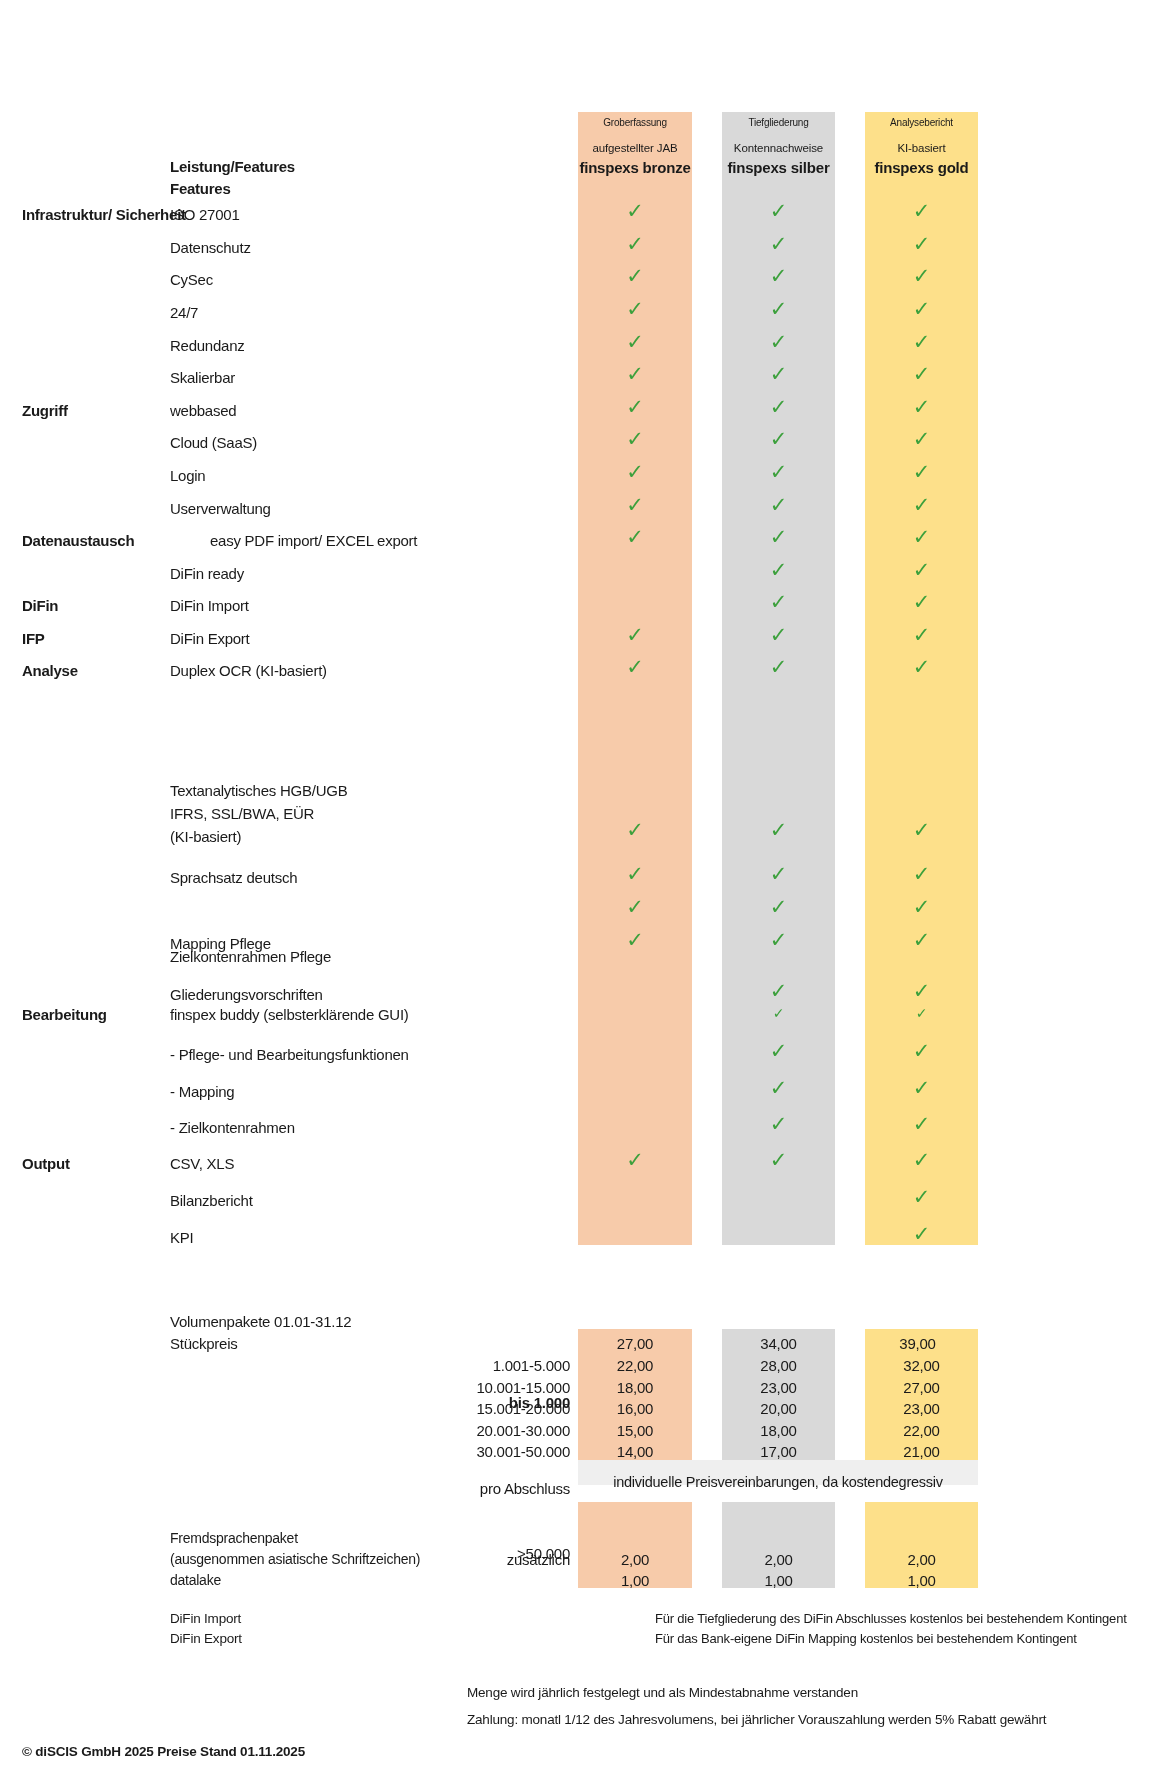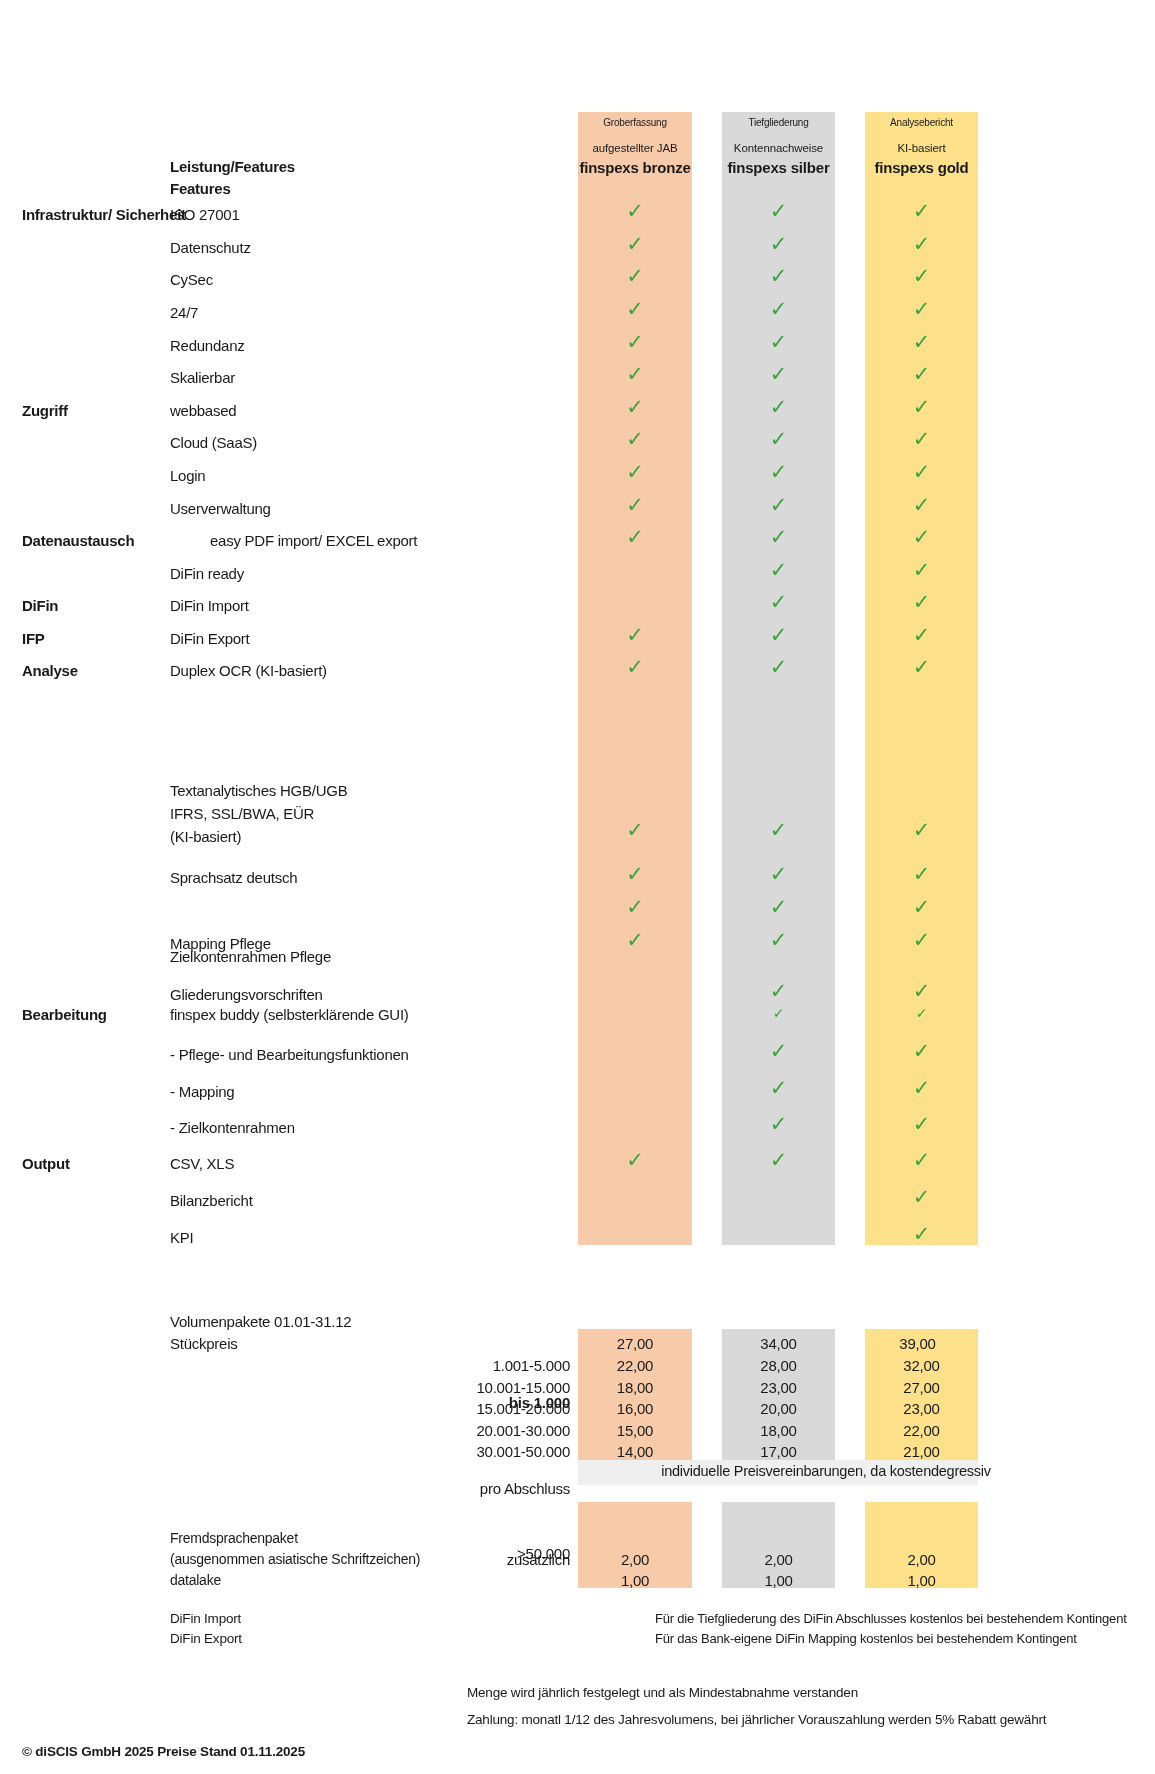--- a/index.html
+++ b/index.html
@@ -199,21 +199,21 @@
       <div class="tier-val" style="left: 722px; width: 113px; top: 1422px;">18,00</div>
       <div class="tier-val" style="left: 865px; width: 113px; top: 1422px;">22,00</div>
       <div class="tier-range" style="top: 1443px;">30.001-50.000</div>
       <div class="tier-val" style="left: 578px; width: 114px; top: 1443px;">14,00</div>
       <div class="tier-val" style="left: 722px; width: 113px; top: 1443px;">17,00</div>
       <div class="tier-val" style="left: 865px; width: 113px; top: 1443px;">21,00</div>
     </div>
 
   <div class="tier-range" style="top:1545px;">&gt;50.000</div>
   <div class="strip" style="left:578px;top:1460px;width:400px;height:25px;">
-    <div class="strip-text" style="top:3px;padding-left:48px;">individuelle Preisvereinbarungen, da kostendegressiv</div>
+    <div class="strip-text" style="top:14px;">individuelle Preisvereinbarungen, da kostendegressiv</div>
   </div>
 
   <div class="price-block" id="addon-block-bronze" style="left: 578px; top: 1502px; width: 114px; height: 86px; background: rgb(247, 203, 170);"></div>
   <div class="price-block" id="addon-block-silber" style="left: 722px; top: 1502px; width: 113px; height: 86px; background: rgb(217, 217, 217);"></div>
   <div class="price-block" id="addon-block-gold" style="left: 865px; top: 1502px; width: 113px; height: 86px; background: rgb(253, 224, 138);"></div>
 
   <div id="addon-rows">
       <div class="feat" style="font-size: 14px; top: 1530px;">Fremdsprachenpaket</div>
       <div class="feat" style="font-size: 14px; top: 1551px;">(ausgenommen asiatische Schriftzeichen)</div>
       <div class="tier-range" style="top: 1551px;">zusätzlich</div>

